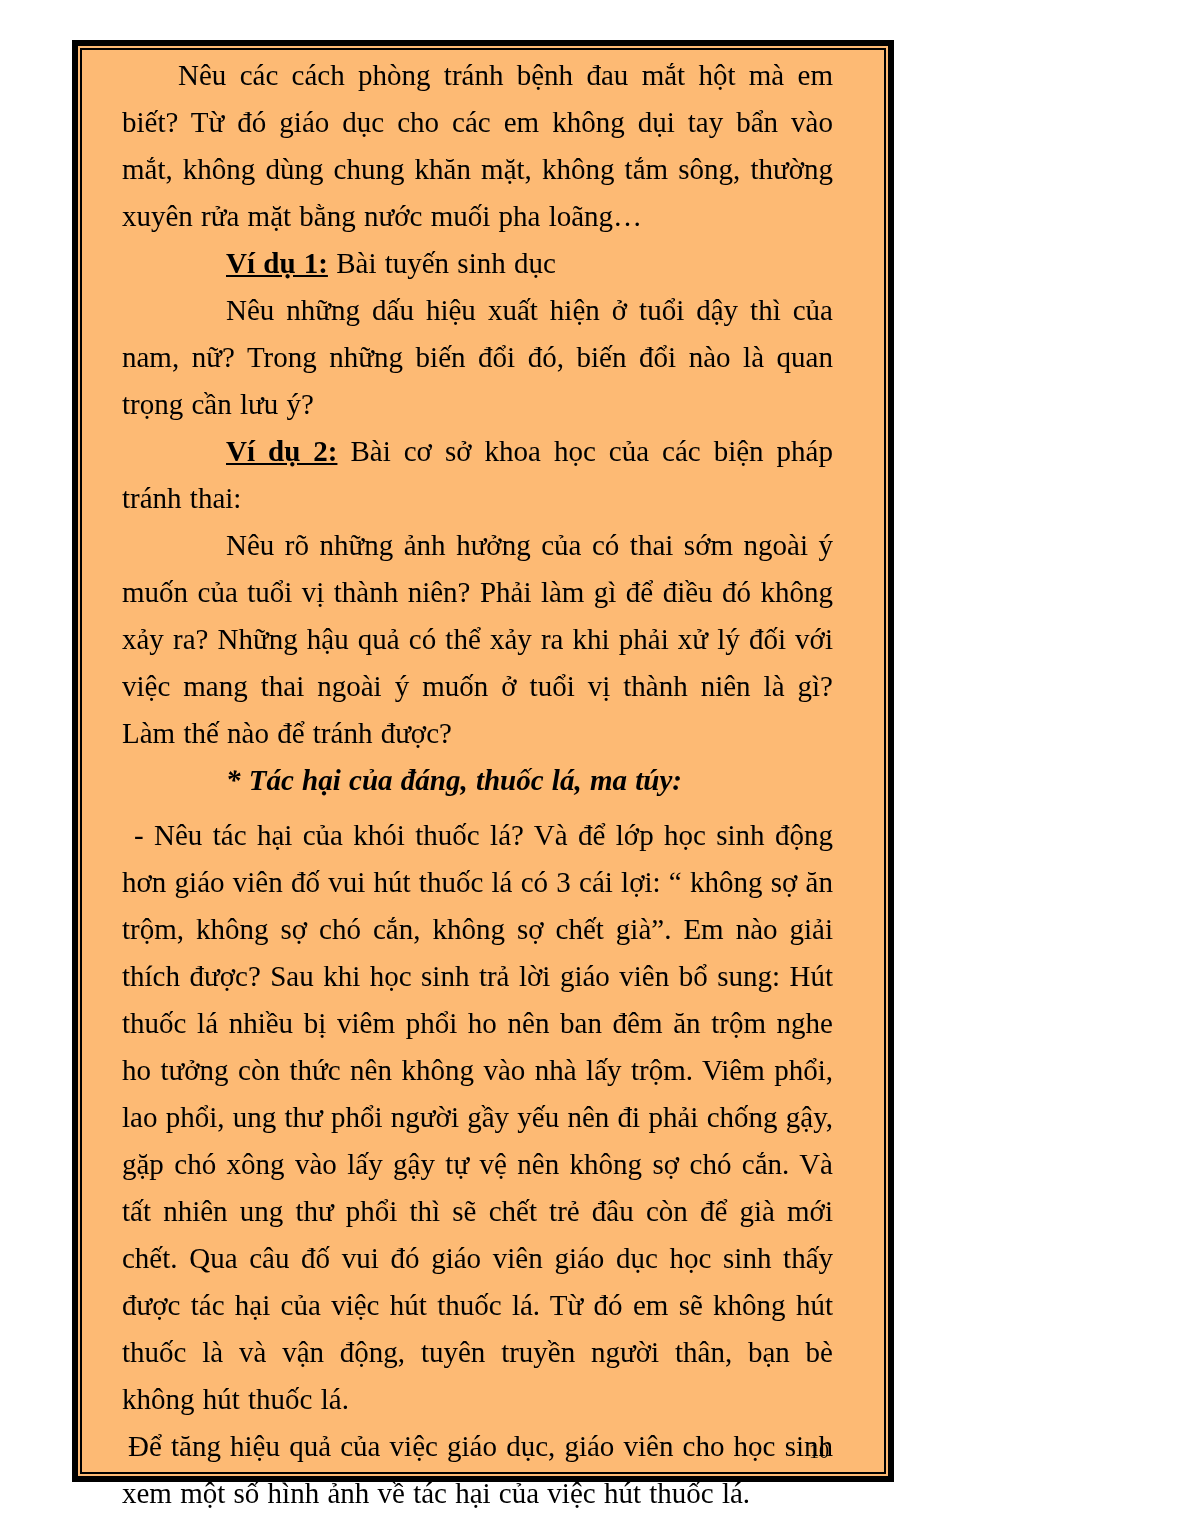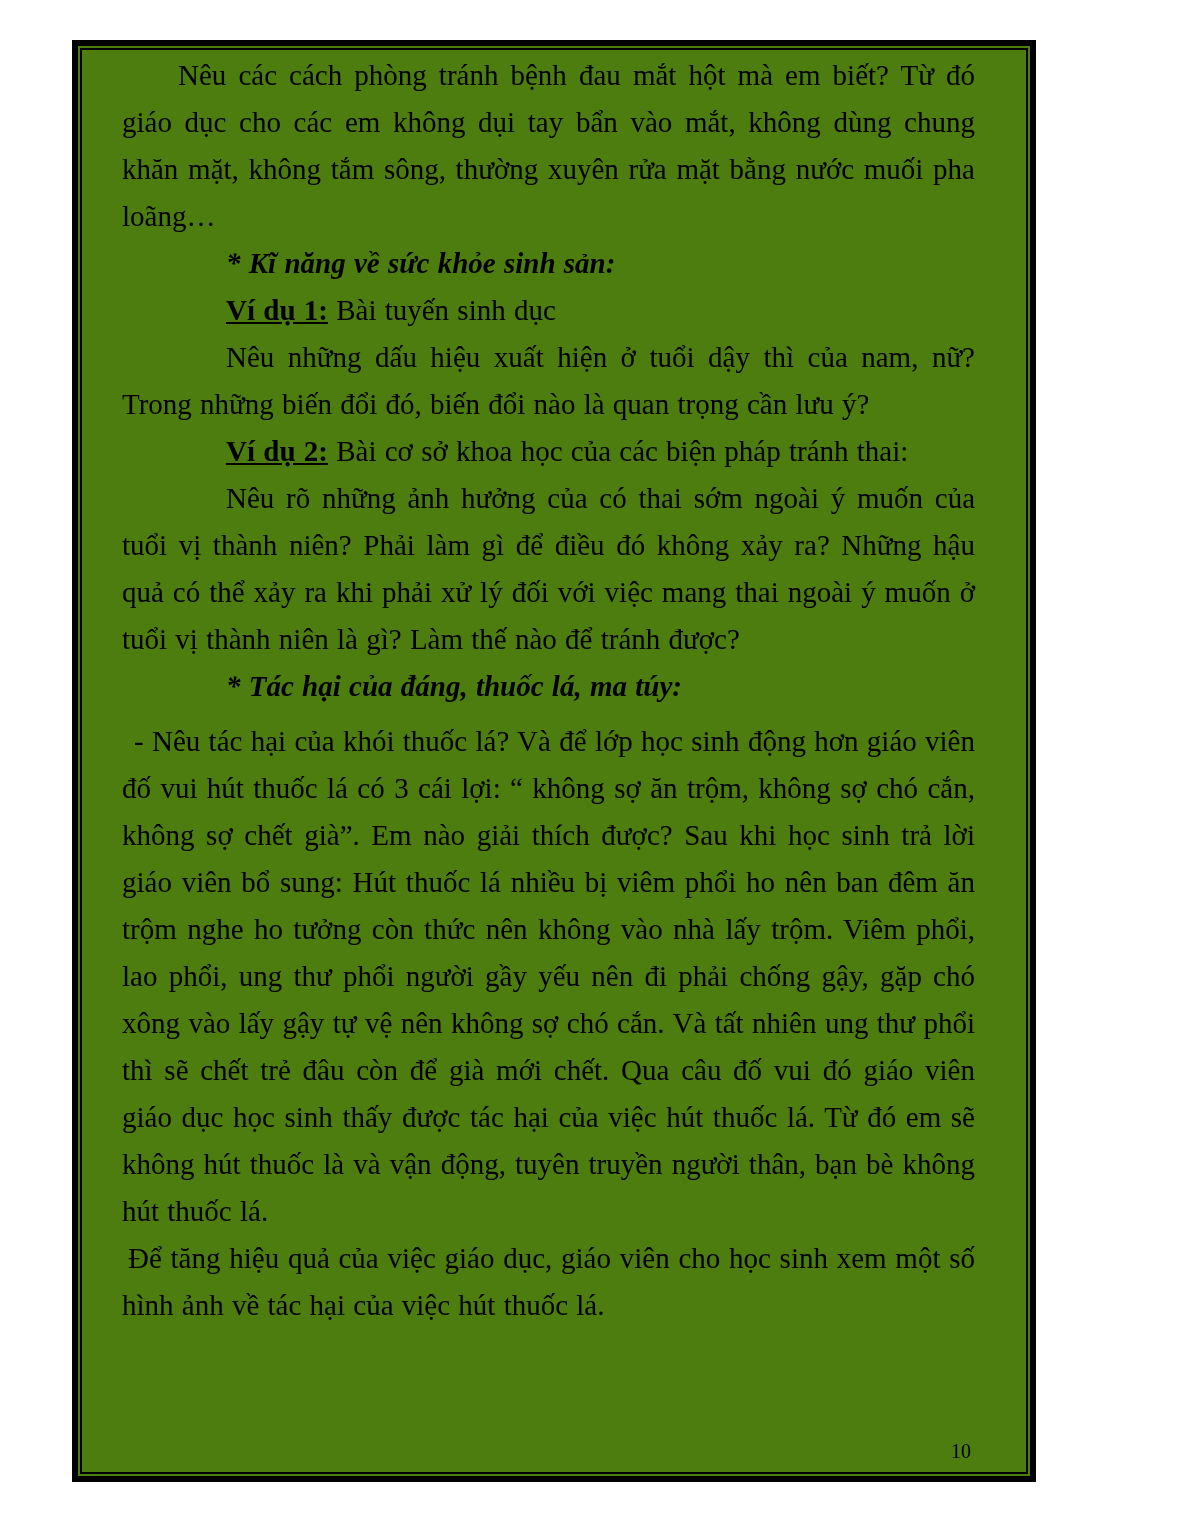--- a/index.html
+++ b/index.html
@@ -11,26 +11,26 @@
     width: 1190px;
     height: 1540px;
     position: relative;
     font-family: "Liberation Serif", "DejaVu Serif", serif;
     color: #000000;
   }
   .page-frame {
     position: absolute;
     left: 72px;
     top: 40px;
-    width: 964px;
+    width: 822px;
     height: 1442px;
     border: 6px solid #000000;
     padding: 2px;
     box-sizing: border-box;
-    background: #4d7c0f;
+    background: #fdba74;
   }
   .page-frame-inner {
     width: 100%;
     height: 100%;
     border: 2px solid #000000;
     box-sizing: border-box;
     position: relative;
     padding: 2px 51px 0 40px;
   }
   .para {
@@ -64,21 +64,20 @@
 </head>
 <body>
 
 <div class="page-frame">
   <div class="page-frame-inner">
 
     <div>
 
       <p class="para indent-body">Nêu các cách phòng tránh bệnh đau mắt hột mà em biết? Từ đó giáo dục cho các em không dụi tay bẩn vào mắt, không dùng chung khăn mặt, không tắm sông, thường xuyên rửa mặt bằng nước muối pha loãng…</p>
 
-      <p class="para indent-deep heading-bi">* Kĩ năng về sức khỏe sinh sản:</p>
 
       <p class="para indent-deep"><span class="label-bu">Ví dụ 1:</span><span> Bài tuyến sinh dục</span></p>
 
       <p class="para indent-deep">Nêu những dấu hiệu xuất hiện ở tuổi dậy thì của nam, nữ? Trong những biến đổi đó, biến đổi nào là quan trọng cần lưu ý?</p>
 
       <p class="para indent-deep"><span class="label-bu">Ví dụ 2:</span><span> Bài cơ sở khoa học của các biện pháp tránh thai:</span></p>
 
       <p class="para indent-deep">Nêu rõ những ảnh hưởng của có thai sớm ngoài ý muốn của tuổi vị thành niên? Phải làm gì để điều đó không xảy ra? Những hậu quả có thể xảy ra khi phải xử lý đối với việc mang thai ngoài ý muốn ở tuổi vị thành niên là gì? Làm thế nào để tránh được?</p>
 
 

